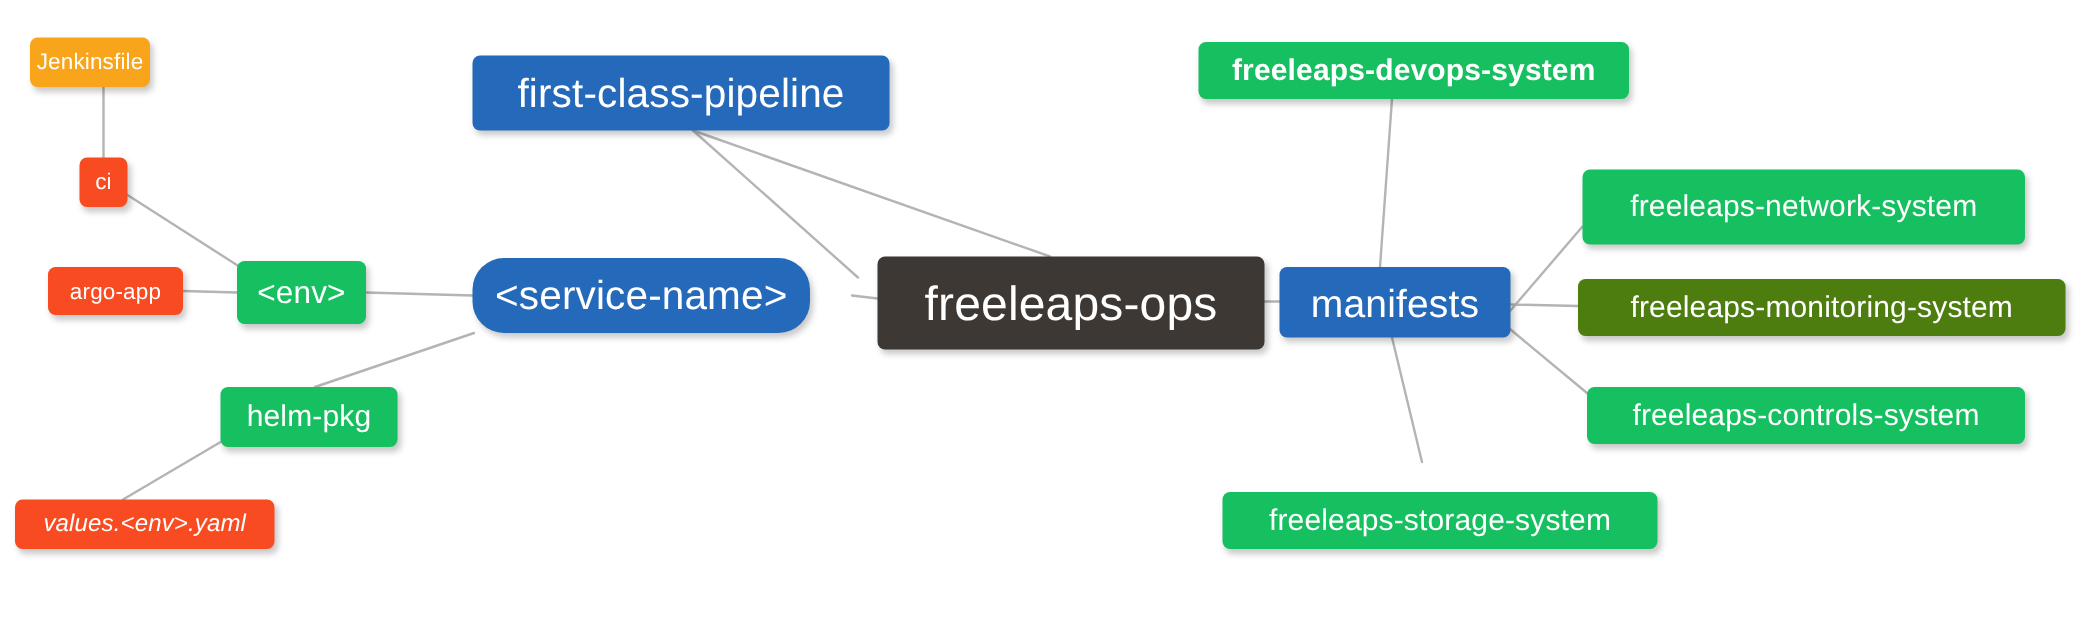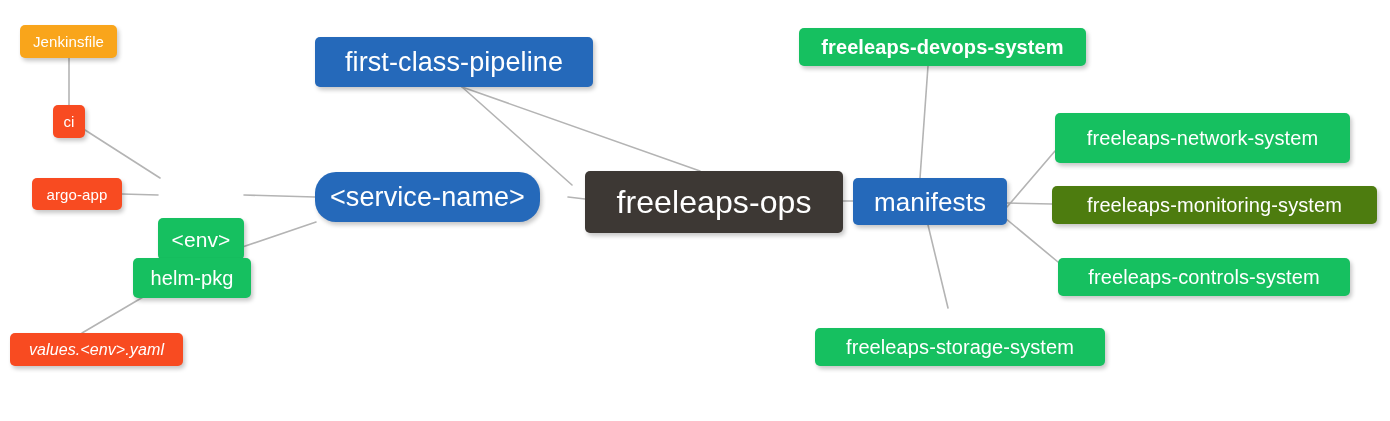--- a/index.html
+++ b/index.html
@@ -60,33 +60,33 @@
       <line x1="568" y1="197" x2="585" y2="199" stroke="#b4b4b4" stroke-width="1.6" stroke-linecap="round"></line>
       <line x1="462" y1="87" x2="700" y2="171" stroke="#b4b4b4" stroke-width="1.6" stroke-linecap="round"></line>
       <line x1="843" y1="201" x2="853" y2="201" stroke="#b4b4b4" stroke-width="1.6" stroke-linecap="round"></line>
       <line x1="920" y1="178" x2="928" y2="66" stroke="#b4b4b4" stroke-width="1.6" stroke-linecap="round"></line>
       <line x1="1007" y1="207" x2="1055" y2="151" stroke="#b4b4b4" stroke-width="1.6" stroke-linecap="round"></line>
       <line x1="1007" y1="203" x2="1052" y2="204" stroke="#b4b4b4" stroke-width="1.6" stroke-linecap="round"></line>
       <line x1="1005" y1="218" x2="1058" y2="262" stroke="#b4b4b4" stroke-width="1.6" stroke-linecap="round"></line>
       <line x1="928" y1="225" x2="948" y2="308" stroke="#b4b4b4" stroke-width="1.6" stroke-linecap="round"></line>
     </svg>
   <div id="nodes">
-      <div class="node" style="left: 20px; top: 25px; width: 97px; height: 33px; background: rgb(249, 165, 27); font-size: 15px;">
+      <div class="node" style="left: 20px; top: 25px; width: 80px; height: 33px; background: rgb(249, 165, 27); font-size: 15px;">
         <span class="node-label">Jenkinsfile</span>
       </div>
       <div class="node" style="left: 53px; top: 105px; width: 32px; height: 33px; background: rgb(248, 75, 33); font-size: 15px;">
         <span class="node-label">ci</span>
       </div>
       <div class="node" style="left: 32px; top: 178px; width: 90px; height: 32px; background: rgb(248, 75, 33); font-size: 15px;">
         <span class="node-label">argo-app</span>
       </div>
-      <div class="node" style="left: 158px; top: 174px; width: 86px; height: 42px; background: rgb(22, 192, 96); font-size: 21px; margin-top: 44px;">
+      <div class="node" style="left: 158px; top: 174px; width: 86px; height: 42px; background: rgb(22, 192, 96); font-size: 21px;">
         <span class="node-label">&lt;env&gt;</span>
       </div>
-      <div class="node" style="left: 133px; top: 258px; width: 118px; height: 40px; background: rgb(22, 192, 96); font-size: 20px;">
+      <div class="node" style="left: 147px; top: 258px; width: 118px; height: 40px; background: rgb(22, 192, 96); font-size: 20px;">
         <span class="node-label">helm-pkg</span>
       </div>
       <div class="node" style="left: 10px; top: 333px; width: 173px; height: 33px; background: rgb(248, 75, 33); font-size: 16px; font-style: italic;">
         <span class="node-label">values.&lt;env&gt;.yaml</span>
       </div>
       <div class="node" style="left: 315px; top: 37px; width: 278px; height: 50px; background: rgb(37, 105, 186); font-size: 27px;">
         <span class="node-label">first-class-pipeline</span>
       </div>
       <div class="node" style="left: 315px; top: 172px; width: 225px; height: 50px; background: rgb(37, 105, 186); font-size: 27px; border-radius: 21px;">
         <span class="node-label">&lt;service-name&gt;</span>

